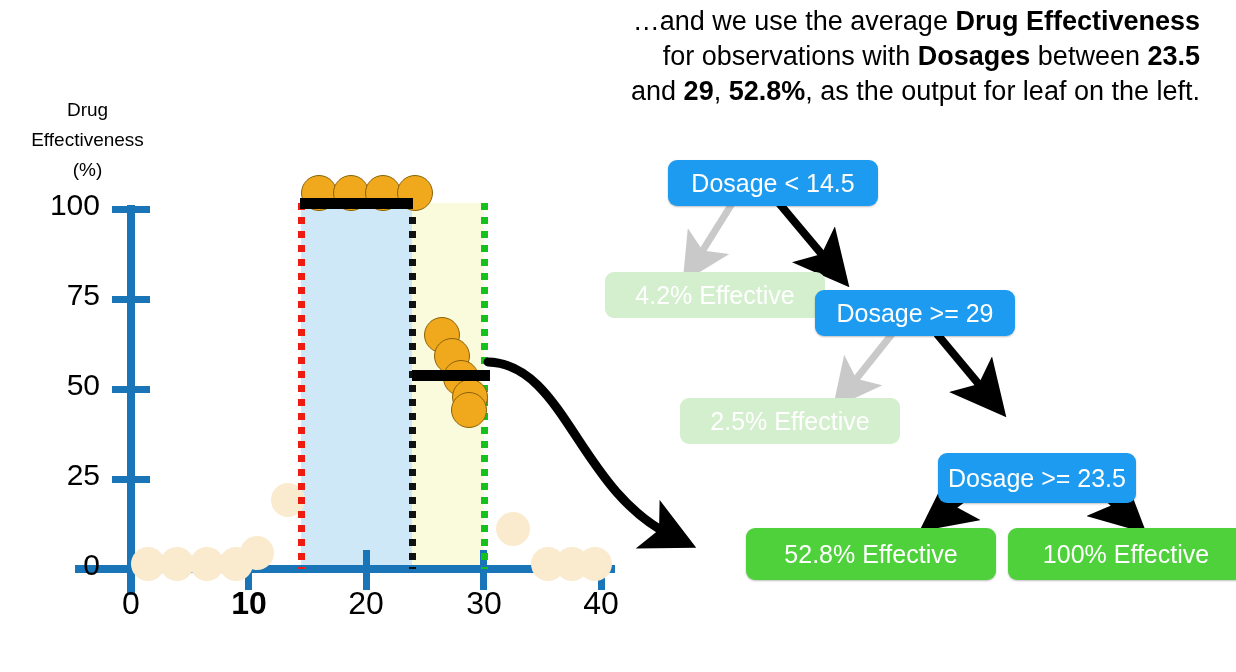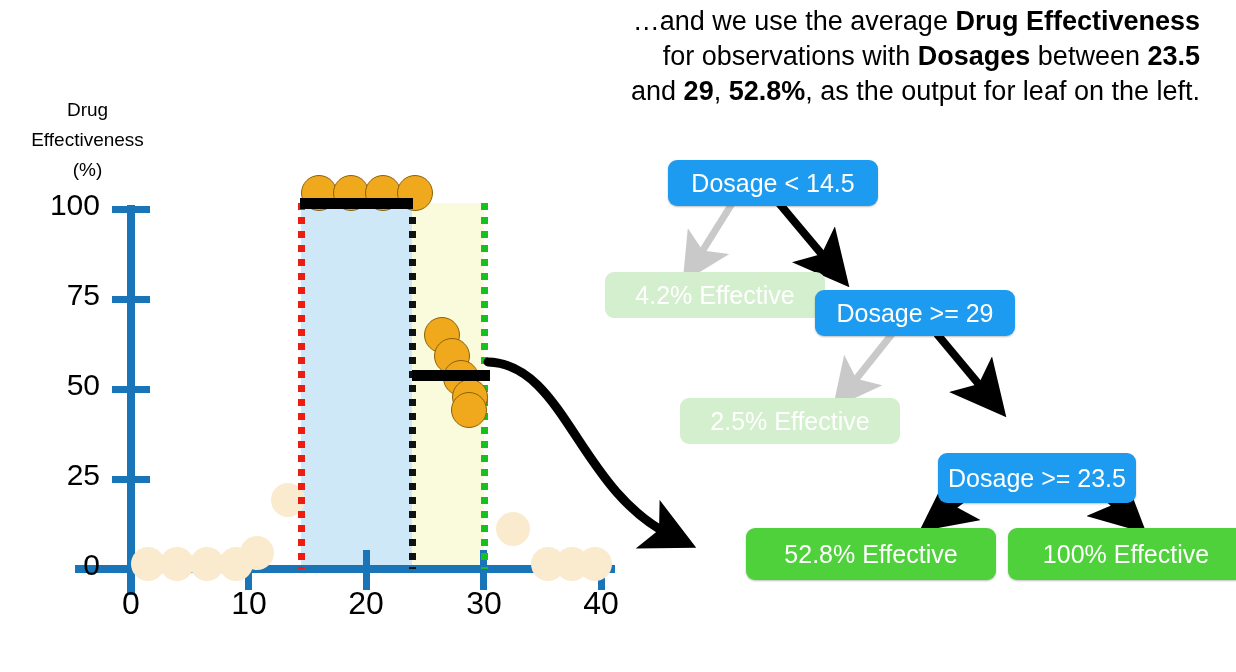--- a/index.html
+++ b/index.html
@@ -109,21 +109,21 @@
     <div class="ytlabel" style="top:363px;">25</div>
     <div class="ytlabel" style="top:453px;">0</div>
 
     <div class="xtick" style="left:128px;"></div>
     <div class="xtick" style="left:245px;"></div>
     <div class="xtick" style="left:363px;"></div>
     <div class="xtick" style="left:480px;"></div>
     <div class="xtick" style="left:598px;"></div>
 
     <div class="xtlabel" style="left:91px;">0</div>
-    <div class="xtlabel" style="left:209px;">10</div>
+    <div class="xtlabel" style="left:209px;font-weight:bold;">10</div>
     <div class="xtlabel" style="left:326px;">20</div>
     <div class="xtlabel" style="left:444px;">30</div>
     <div class="xtlabel" style="left:561px;">40</div>
 
 
     <div class="dot dot-off" style="left:131px;top:452px;"></div>
     <div class="dot dot-off" style="left:160px;top:452px;"></div>
     <div class="dot dot-off" style="left:190px;top:452px;"></div>
     <div class="dot dot-off" style="left:219px;top:452px;"></div>
     <div class="dot dot-off" style="left:240px;top:441px;"></div>

